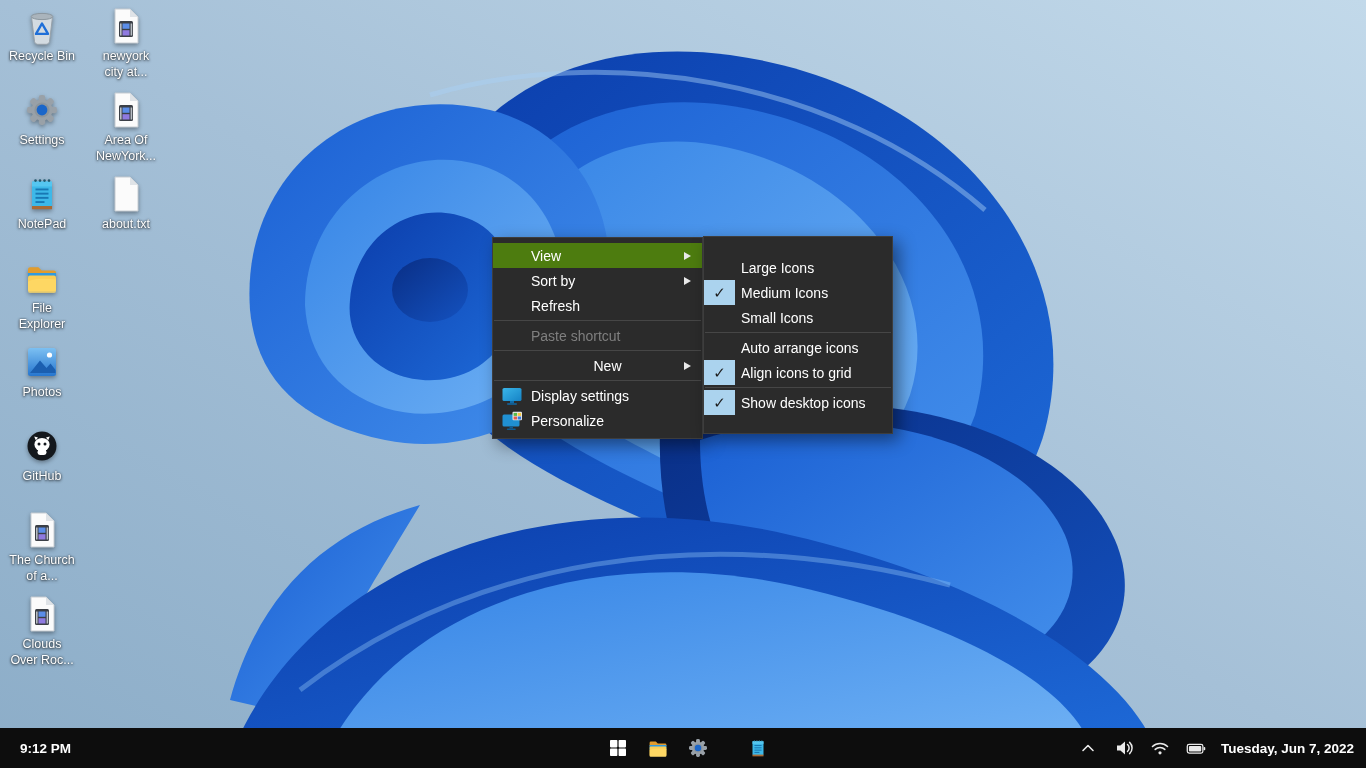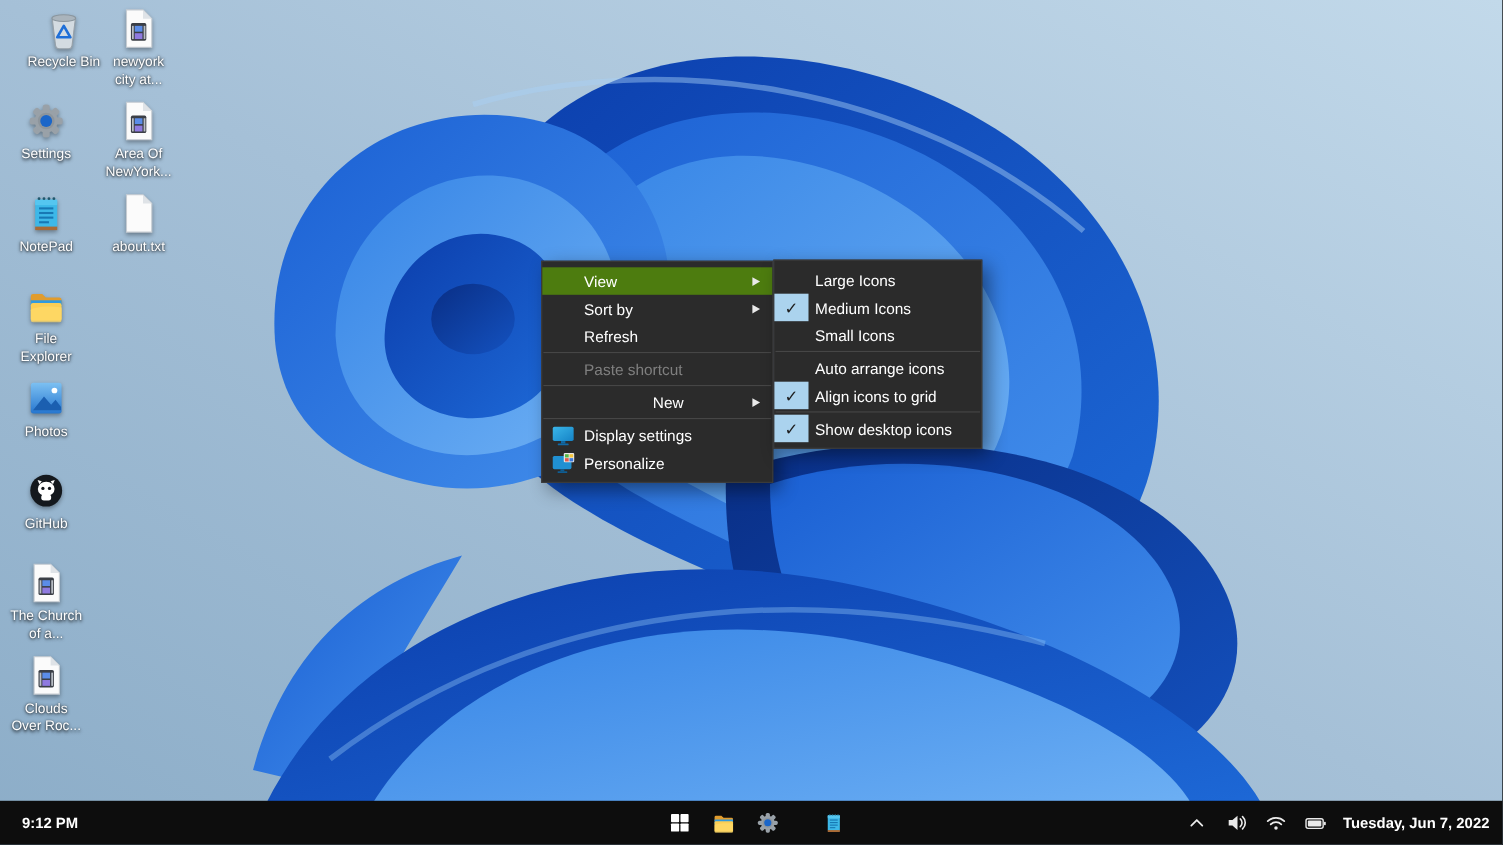--- a/index.html
+++ b/index.html
@@ -25,21 +25,21 @@
   .m-row.bold .m-label{font-weight:normal;text-align:center;}
   .m-gutter{width:38px;display:flex;align-items:center;justify-content:center;flex:none;}
   .m-gutter svg{width:22px;height:20px;}
   .m-label{flex:1;white-space:nowrap;}
   .m-arrow{width:0;height:0;border-left:7px solid #e9e9e9;
       border-top:4.5px solid transparent;border-bottom:4.5px solid transparent;flex:none;}
   .m-sep{height:1px;background:#464646;margin:2px 1px;}
 
   
   .submenu{position:absolute;left:703px;top:236px;width:190px;box-sizing:border-box;
-      background:#2b2b2b;border:1px solid #3d3d3d;padding:5px 0;
+      background:#2b2b2b;border:1px solid #3d3d3d;padding:18px 0;
       box-shadow:6px 6px 16px rgba(0,0,0,.45);z-index:6;}
   .s-row{height:25px;display:flex;align-items:center;color:#fff;font-size:14px;}
   .s-check{width:31px;height:25px;margin-right:6px;flex:none;display:flex;
       align-items:center;justify-content:center;font-size:15px;color:#1d1d1d;}
   .s-check.on{background:#abd3ee;}
 
   
   .taskbar{position:absolute;left:0;bottom:0;width:1366px;height:40px;background:#0d0d0d;z-index:10;}
   .tb-time{position:absolute;left:20px;top:0;height:40px;display:flex;align-items:center;
       color:#fff;font-size:13.5px;font-weight:600;}
@@ -189,21 +189,21 @@
       <path d="M330 745 C410 600 600 545 790 585 C970 625 1070 690 1090 745 Z" fill="url(#gBright)"></path>
       <path d="M250 310 C240 170 360 80 490 110 C575 130 625 215 605 310 C585 405 480 460 385 440 C300 422 257 380 250 310 Z" fill="url(#gMid)"></path>
       <path d="M305 305 C305 205 395 140 480 165 C545 185 578 255 556 325 C534 395 450 428 385 408 C335 392 308 355 305 305 Z" fill="url(#gBright)"></path>
       <path d="M350 300 C355 235 415 195 472 220 C515 240 528 300 500 345 C472 388 402 392 368 355 C353 338 348 320 350 300 Z" fill="url(#gDeep)"></path>
       <ellipse cx="430" cy="290" rx="38" ry="32" fill="url(#gDark)"></ellipse>
       <path d="M430 95 C600 45 830 75 985 210" fill="none" stroke="#a8d0f7" stroke-width="5" opacity="0.45"></path>
       <path d="M300 690 C470 560 700 520 950 585" fill="none" stroke="#8ec3f5" stroke-width="5" opacity="0.4"></path>
     </g>
   </svg>
 
-  <div class="dicon" style="left:16px;top:6px">
+  <div class="dicon" style="left:0;top:6px">
     <svg class="ic">
         <use href="#sym-recycle"></use>
       </svg>
     <div class="lbl">Recycle Bin</div>
   </div>
   <div class="dicon" style="left:84px;top:6px">
     <svg class="ic">
         <use href="#sym-video"></use>
       </svg>
     <div class="lbl">newyork

